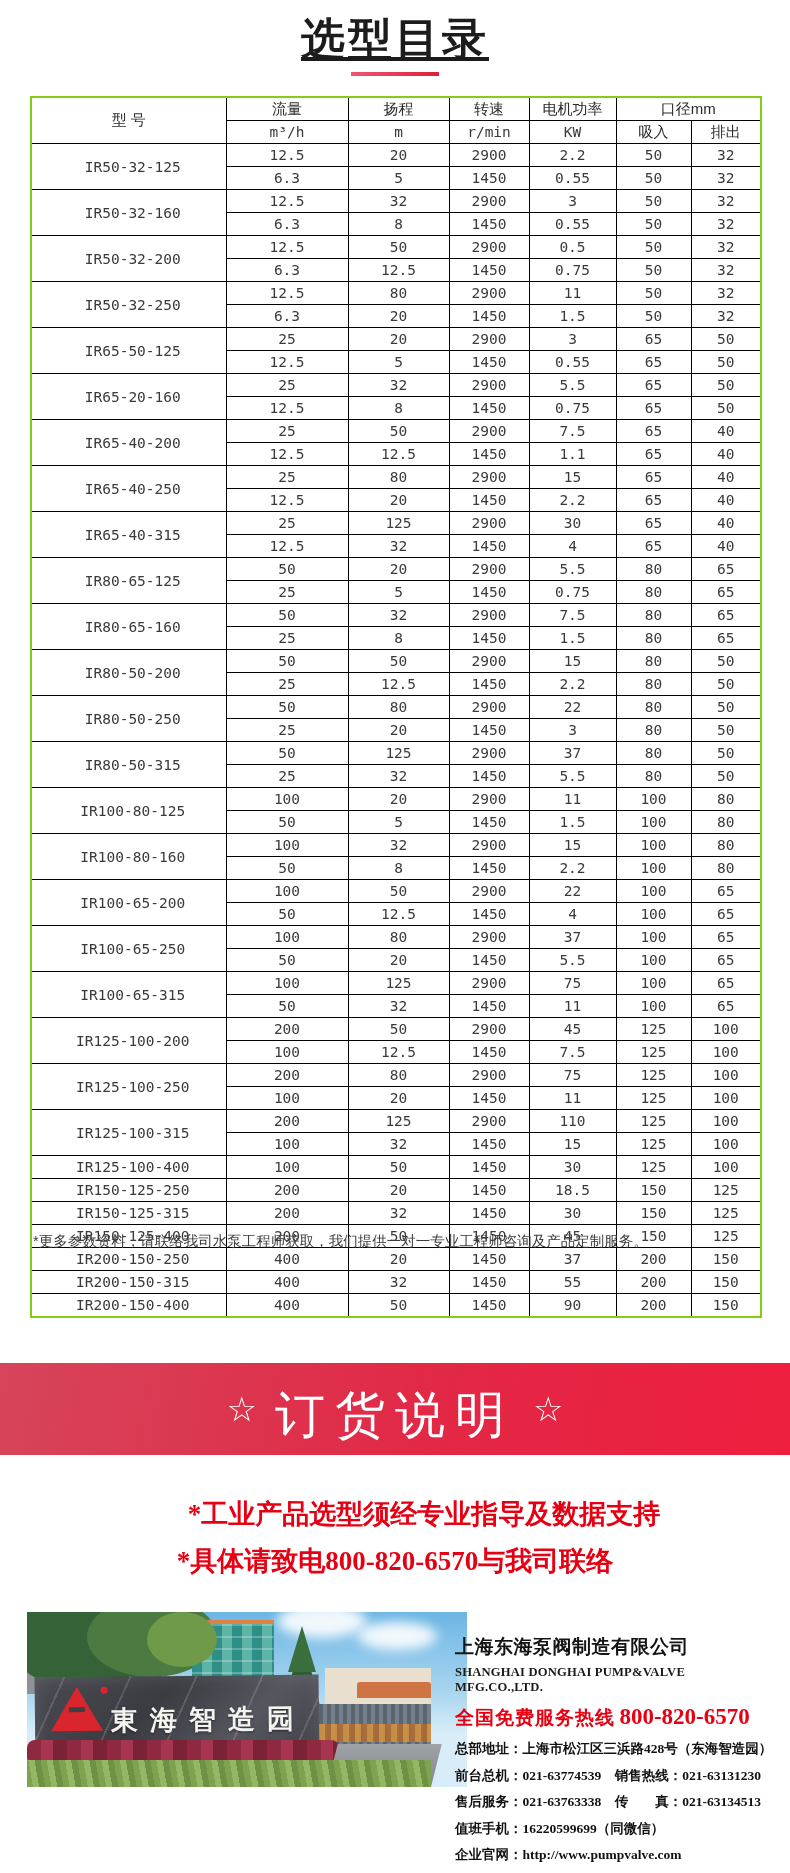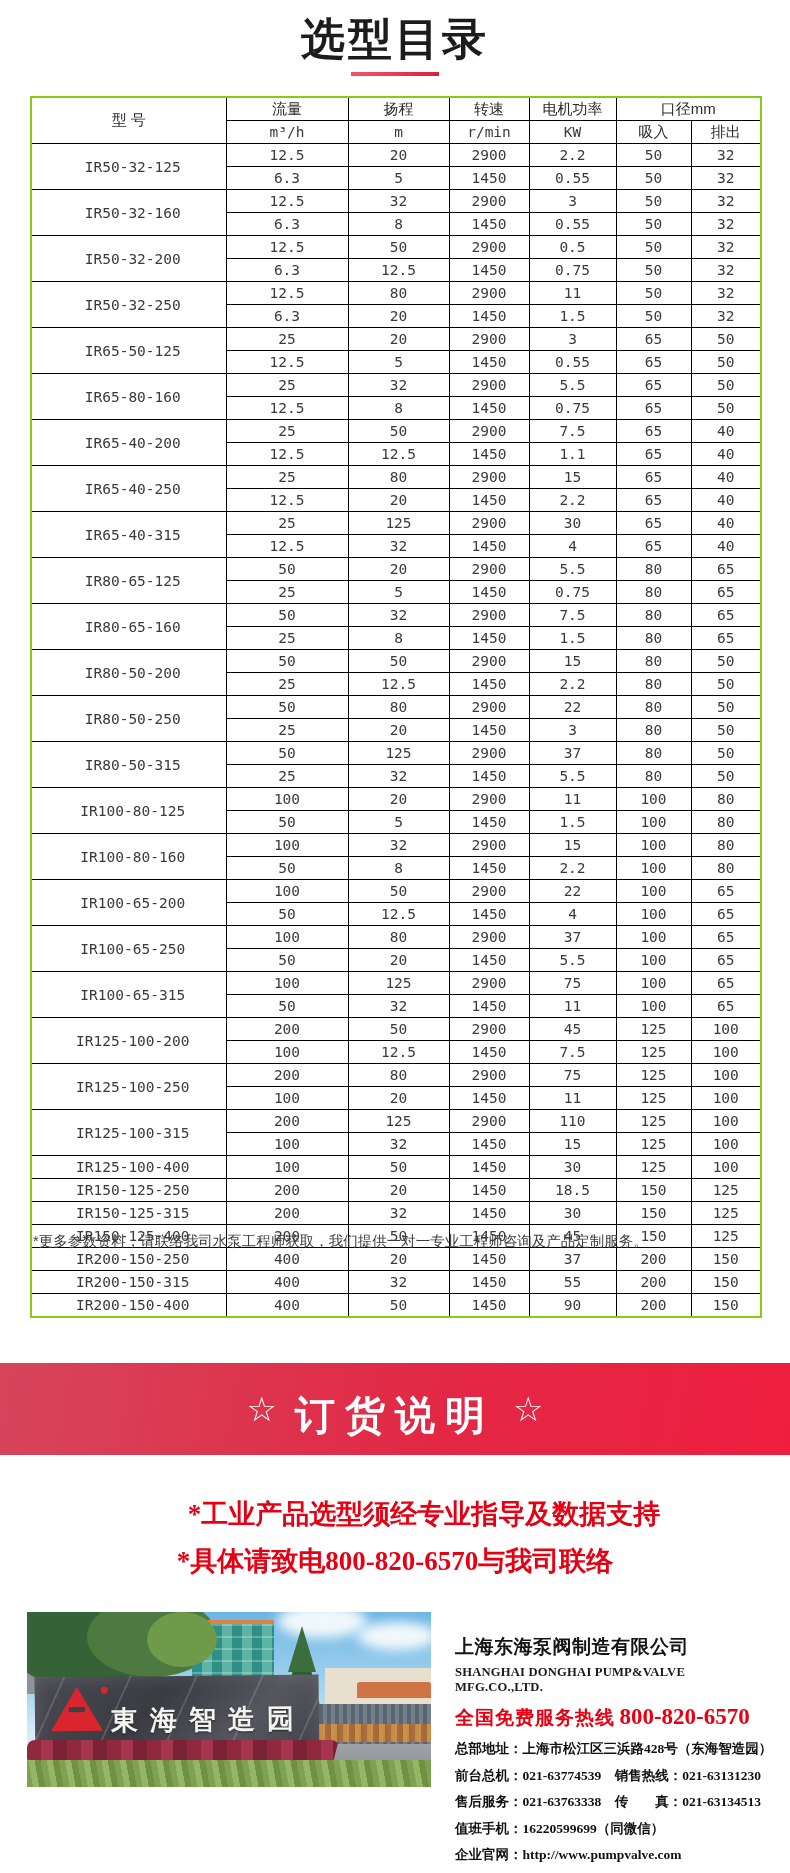--- a/index.html
+++ b/index.html
@@ -1,21 +1,21 @@
 <!DOCTYPE html>
 <html><head>
 <meta charset="utf-8">
 <style>
   html,body{margin:0;padding:0;background:#ffffff;}
   .page{position:relative;width:790px;height:1873px;background:#ffffff;overflow:hidden;
         font-family:"Liberation Sans","DejaVu Sans",sans-serif;color:#222;}
 
   
   .title{position:absolute;top:10px;left:0;width:790px;text-align:center;
-         font-size:44px;font-weight:bold;color:#1c1c1c;letter-spacing:3px;}
+         font-size:44px;font-weight:bold;color:#1c1c1c;letter-spacing:3px;text-decoration:underline;}
   .title-underline{position:absolute;top:72px;left:351px;width:88px;height:4px;
          background:linear-gradient(90deg,#f05670,#dd1f3e);}
 
   
   table.pump{position:absolute;top:96px;left:30px;width:730px;border-collapse:collapse;
          border:2px solid #84cc16;table-layout:fixed;}
   table.pump td,table.pump th{border:1px solid #000;text-align:center;vertical-align:middle;
          padding:0;height:22px;font-weight:normal;
          font-family:"DejaVu Sans Mono","Liberation Mono",monospace;font-size:14.5px;color:#3a3a3a;}
   table.pump th.cn, table.pump td.cn{font-family:"Liberation Sans","DejaVu Sans",sans-serif;
@@ -25,29 +25,29 @@
   col.c-speed{width:80px;} col.c-power{width:87px;} col.c-suct{width:75px;} col.c-disc{width:70px;}
 
   
   .footnote{position:absolute;top:1232px;left:33px;width:730px;font-size:14.5px;color:#3c3c3c;}
 
   
   .banner{position:absolute;top:1363px;left:0;width:790px;height:92px;
           background:linear-gradient(100deg,#d6455b 0%,#e22845 55%,#ef1e3f 100%);
           display:flex;align-items:center;justify-content:center;}
   .banner .star{color:#ffffff;font-size:34px;margin:0 18px;font-weight:bold;}
-  .banner .banner-title{color:#ffffff;font-size:40px;font-weight:bold;letter-spacing:10px;margin-top:12px;}
+  .banner .banner-title{color:#ffffff;font-size:50px;font-weight:normal;letter-spacing:10px;margin-top:12px;}
 
   .order-note{position:absolute;left:0;width:790px;text-align:center;font-weight:bold;
           color:#e60013;font-size:27px;font-family:"Liberation Serif","DejaVu Serif",serif;}
   .note1{top:1496px;padding-left:29px;} .note2{top:1543px;}
 
   
   .photo{position:absolute;top:1612px;left:27px;width:404px;height:175px;overflow:hidden;
-         background:linear-gradient(180deg,#6cb5e4 0%,#a8d5ef 45%,#d9edf8 70%);}
+         background:linear-gradient(180deg,#6cb5e4 0%,#a8d5ef 45%,#d9edf8 70%);padding-left:36px;}
   .cloud{position:absolute;background:#ffffff;border-radius:50%;filter:blur(6px);opacity:.9;}
   .tree-mass{position:absolute;border-radius:50%;}
   .glass-building{position:absolute;left:165px;top:8px;width:82px;height:70px;
          background:repeating-linear-gradient(90deg,#2e8f86 0 10px,#5db3a6 10px 20px),
                     linear-gradient(180deg,#3d9c90,#2a7d75);border-top:4px solid #de8243;}
   .glass-grid{position:absolute;inset:0;
          background:repeating-linear-gradient(180deg,rgba(255,255,255,.25) 0 2px,transparent 2px 12px);}
   .pine{position:absolute;left:253px;top:22px;width:0;height:0;
          border-left:22px solid transparent;border-right:22px solid transparent;
          border-bottom:88px solid #2f5d33;}
@@ -209,21 +209,21 @@
         </tr>
         <tr>
           <td>12.5</td>
           <td>5</td>
           <td>1450</td>
           <td>0.55</td>
           <td>65</td>
           <td>50</td>
         </tr>
         <tr>
-          <td class="model" rowspan="2">IR65-80-160</td>
+          <td class="model" rowspan="2">IR65-20-160</td>
           <td>25</td>
           <td>32</td>
           <td>2900</td>
           <td>5.5</td>
           <td>65</td>
           <td>50</td>
         </tr>
         <tr>
           <td>12.5</td>
           <td>8</td>

